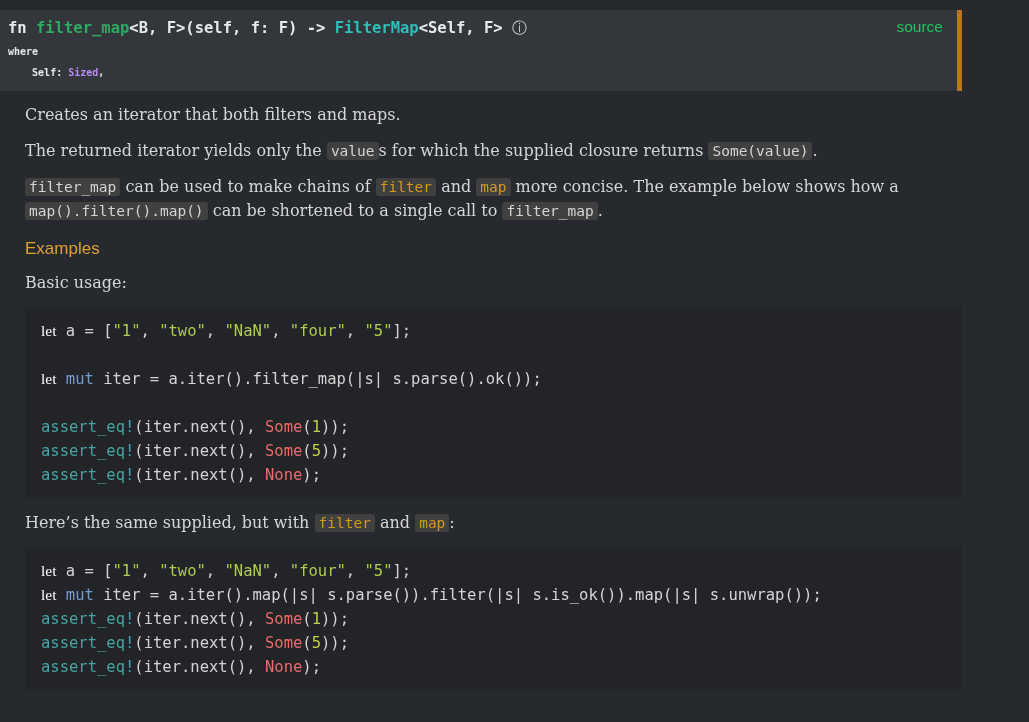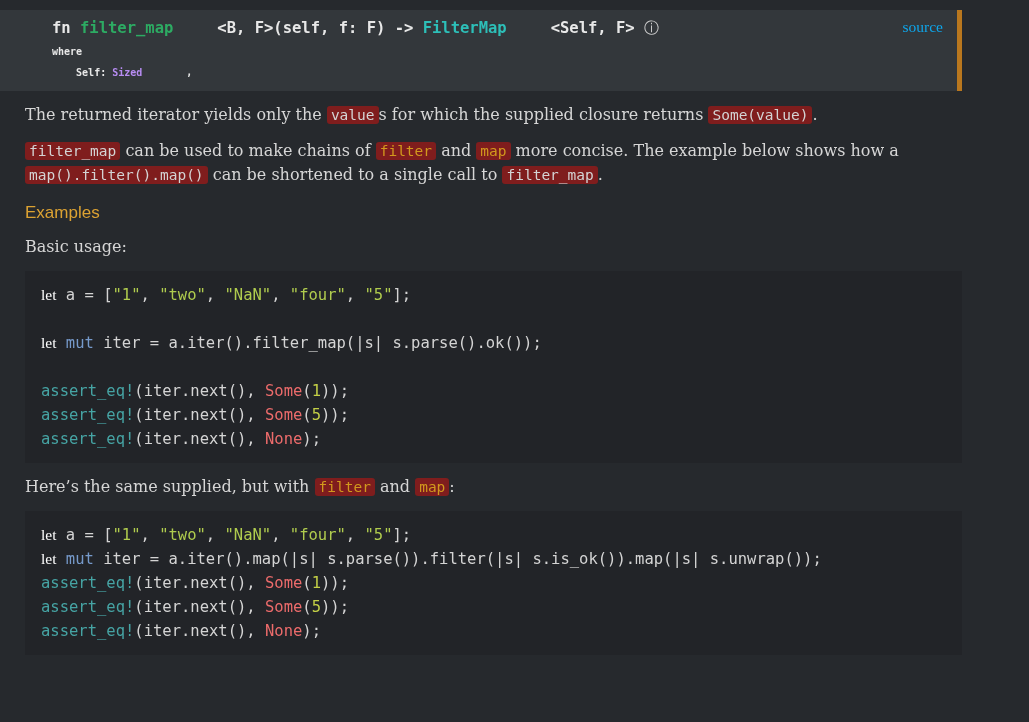--- a/index.html
+++ b/index.html
@@ -18,47 +18,47 @@
     padding:6px 8px 8px 8px;
     position:relative;
     font-family:"DejaVu Sans Mono",monospace;
     font-weight:600;
     color:#e8e8e8;
   }
   .sig-line{white-space:pre;font-size:10px;line-height:21px;}
   .sig-line.first{font-size:15.5px;line-height:25px;}
   .source-link{
     position:absolute;top:8px;right:14px;
-    font-family:Liberation Serif, serif;
+    font-family:Liberation Sans, sans-serif;
     font-weight:400;font-size:15.5px;
-    color:#0ea5e9;text-decoration:none;cursor:pointer;
+    color:#22c55e;text-decoration:none;cursor:pointer;
   }
   .tfn{color:#2dab63;}
   .tst{color:#2dbfb8;}
   .ttr{color:#b78cf2;text-align:center;}
   .tgl{color:#d2991d;}
-  .tp{color:#e8e8e8;margin-left:44px;}
+  .tp{color:#e8e8e8;}
   .ti{
     color:#cfcfcf;font-weight:400;font-size:15px;cursor:pointer;
   }
   
   .docblock{
     margin-left:25px;
     width:937px;
   }
   .docblock p{
     margin:12px 0;
     font-size:16px;line-height:24px;
     color:#d6d6d6;
   }
   .tt{color:#d6d6d6;}
   .tc,.tcl{
     font-family:"DejaVu Sans Mono",monospace;
     font-size:14.5px;
-    background:#7f1d1d;
+    background:#404040;
     padding:1px 4px;
     border-radius:3px;
     color:#d4d4d4;
   }
   .tcl{color:#d2991d;cursor:pointer;}
   h2.examples{
     font-family:"Liberation Sans",sans-serif;
     font-size:17px;font-weight:400;
     color:#dca232;
     margin:16px 0 8px 0;
@@ -88,20 +88,21 @@
 <body>
 
 <div class="sig-block">
   <a class="source-link">source</a>
   <div class="sig-line first"><span class="tp">fn </span><span class="tfn">filter_map</span><span class="tp">&lt;B, F&gt;(self, f: F) -&gt; </span><span class="tst">FilterMap</span><span class="tp">&lt;Self, F&gt; </span><span class="ti">ⓘ</span></div>
   <div class="sig-line"><span class="tp">where</span></div>
   <div class="sig-line"><span class="tp">    Self: </span><span class="ttr">Sized</span><span class="tp">,</span></div>
 </div>
 
 <div class="docblock">
+  <p><span class="tt">Creates an iterator that both filters and maps.</span></p>
   <p><span class="tt">The returned iterator yields only the </span><span class="tc">value</span><span class="tt">s for which the supplied closure returns </span><span class="tc">Some(value)</span><span class="tt">.</span></p>
   <p><span class="tc">filter_map</span><span class="tt"> can be used to make chains of </span><span class="tcl">filter</span><span class="tt"> and </span><span class="tcl">map</span><span class="tt"> more concise. The example below shows how a </span><span class="tc">map().filter().map()</span><span class="tt"> can be shortened to a single call to </span><span class="tc">filter_map</span><span class="tt">.</span></p>
   <h2 class="examples">Examples</h2>
   <p><span class="tt">Basic usage:</span></p>
   <pre class="code"><div class="cline"><span class="tkw">let</span><span class="tpl"> a = [</span><span class="ts">"1"</span><span class="tpl">, </span><span class="ts">"two"</span><span class="tpl">, </span><span class="ts">"NaN"</span><span class="tpl">, </span><span class="ts">"four"</span><span class="tpl">, </span><span class="ts">"5"</span><span class="tpl">];</span></div><div class="cline"></div><div class="cline"><span class="tkw">let</span><span class="tpl"> </span><span class="tkw2">mut</span><span class="tpl"> iter = a.iter().filter_map(|s| s.parse().ok());</span></div><div class="cline"></div><div class="cline"><span class="tmac">assert_eq!</span><span class="tpl">(iter.next(), </span><span class="tpv">Some</span><span class="tpl">(</span><span class="tn">1</span><span class="tpl">));</span></div><div class="cline"><span class="tmac">assert_eq!</span><span class="tpl">(iter.next(), </span><span class="tpv">Some</span><span class="tpl">(</span><span class="tn">5</span><span class="tpl">));</span></div><div class="cline"><span class="tmac">assert_eq!</span><span class="tpl">(iter.next(), </span><span class="tpv">None</span><span class="tpl">);</span></div></pre>
   <p><span class="tt">Here’s the same supplied, but with </span><span class="tcl">filter</span><span class="tt"> and </span><span class="tcl">map</span><span class="tt">:</span></p>
   <pre class="code"><div class="cline"><span class="tkw">let</span><span class="tpl"> a = [</span><span class="ts">"1"</span><span class="tpl">, </span><span class="ts">"two"</span><span class="tpl">, </span><span class="ts">"NaN"</span><span class="tpl">, </span><span class="ts">"four"</span><span class="tpl">, </span><span class="ts">"5"</span><span class="tpl">];</span></div><div class="cline"><span class="tkw">let</span><span class="tpl"> </span><span class="tkw2">mut</span><span class="tpl"> iter = a.iter().map(|s| s.parse()).filter(|s| s.is_ok()).map(|s| s.unwrap());</span></div><div class="cline"><span class="tmac">assert_eq!</span><span class="tpl">(iter.next(), </span><span class="tpv">Some</span><span class="tpl">(</span><span class="tn">1</span><span class="tpl">));</span></div><div class="cline"><span class="tmac">assert_eq!</span><span class="tpl">(iter.next(), </span><span class="tpv">Some</span><span class="tpl">(</span><span class="tn">5</span><span class="tpl">));</span></div><div class="cline"><span class="tmac">assert_eq!</span><span class="tpl">(iter.next(), </span><span class="tpv">None</span><span class="tpl">);</span></div></pre>
 </div>
 
 </body></html>

